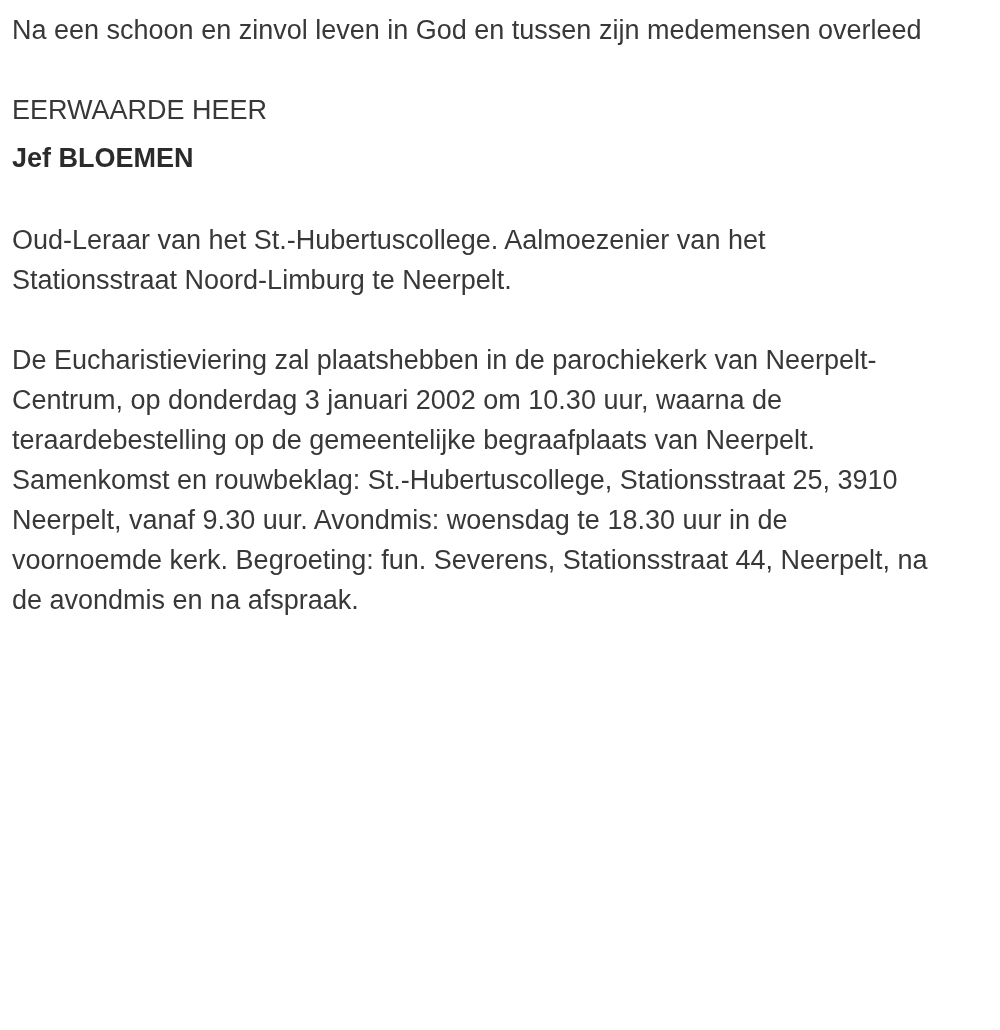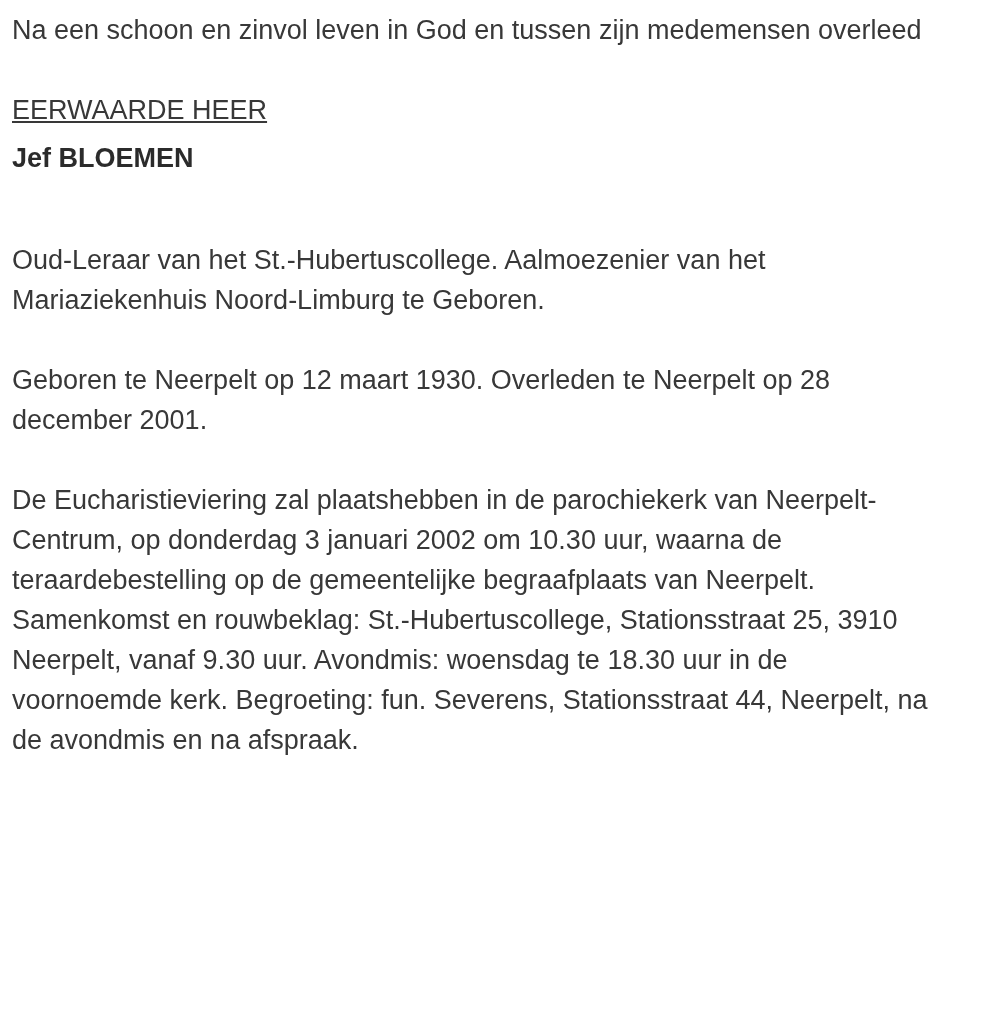--- a/index.html
+++ b/index.html
@@ -16,40 +16,38 @@
     font-size: 27px;
     line-height: 40px;
     color: #383838;
     background: #ffffff;
   }
   .para {
     margin: 0 0 40px 0;
   }
   .honorific {
     margin: 16px 0 8px 0;
-    text-decoration: underline;
   }
   .deceased-name {
     font-weight: 700;
     color: #2b2b2b;
-    margin: 0 0 62px 0;
+    margin: 0 0 42px 0;
   }
 </style>
 </head>
 <body>
 
 <div class="page">
 
   <p class="para">Na een schoon en zinvol leven in God en tussen zijn medemensen overleed</p>
 
   <p class="para honorific">EERWAARDE HEER</p>
 
   <p class="para deceased-name">Jef BLOEMEN</p>
 
-  <p class="para">Oud-Leraar van het St.-Hubertuscollege. Aalmoezenier van het Mariaziekenhuis Noord-Limburg te Geboren.</p>
+  <p class="para">Oud-Leraar van het St.-Hubertuscollege. Aalmoezenier van het Stationsstraat Noord-Limburg te Neerpelt.</p>
 
-  <p class="para">Geboren te Neerpelt op 12 maart 1930. Overleden te Neerpelt op 28 december 2001.</p>
 
   <p class="para">De Eucharistieviering zal plaatshebben in de parochiekerk van Neerpelt-Centrum, op donderdag 3 januari 2002 om 10.30 uur, waarna de teraardebestelling op de gemeentelijke begraafplaats van Neerpelt. Samenkomst en rouwbeklag: St.-Hubertuscollege, Stationsstraat 25, 3910 Neerpelt, vanaf 9.30 uur. Avondmis: woensdag te 18.30 uur in de voornoemde kerk. Begroeting: fun. Severens, Stationsstraat 44, Neerpelt, na de avondmis en na afspraak.</p>
 
 
 
 </div>
 
 </body></html>

